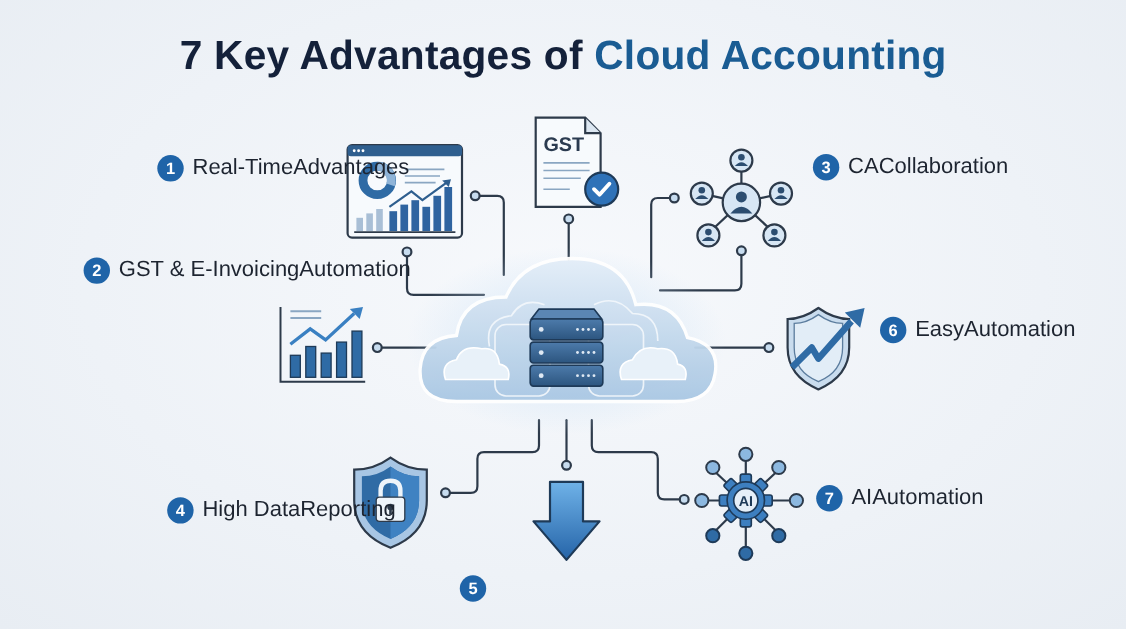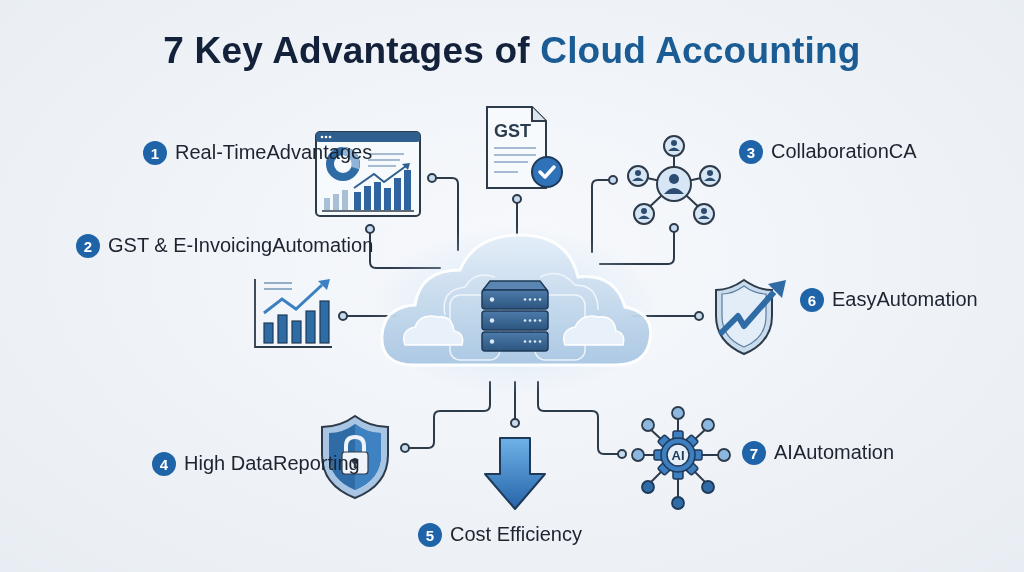--- a/index.html
+++ b/index.html
@@ -293,38 +293,35 @@
   <div class="badge">2</div>
   <div class="txt">
       <span>GST &amp; E-Invoicing</span>
       <span>Automation</span>
     </div>
 </div>
 
 <div class="label" style="left:739px;top:139px">
   <div class="badge">3</div>
   <div class="txt">
+      <span>CA</span>
       <span>Collaboration</span>
-      <span>CA</span>
     </div>
 </div>
 
 <div class="label" style="left:152px;top:451px">
   <div class="badge">4</div>
   <div class="txt">
       <span>High Data</span>
       <span>Reporting</span>
     </div>
 </div>
 
 <div class="label" style="left:418px;top:522px">
   <div class="badge">5</div>
-  <div class="txt">
-      <span>Cost Efficiency</span>
-    </div>
 </div>
 
 <div class="label" style="left:800px;top:287px">
   <div class="badge">6</div>
   <div class="txt">
       <span>Easy</span>
       <span>Automation</span>
     </div>
 </div>
 

